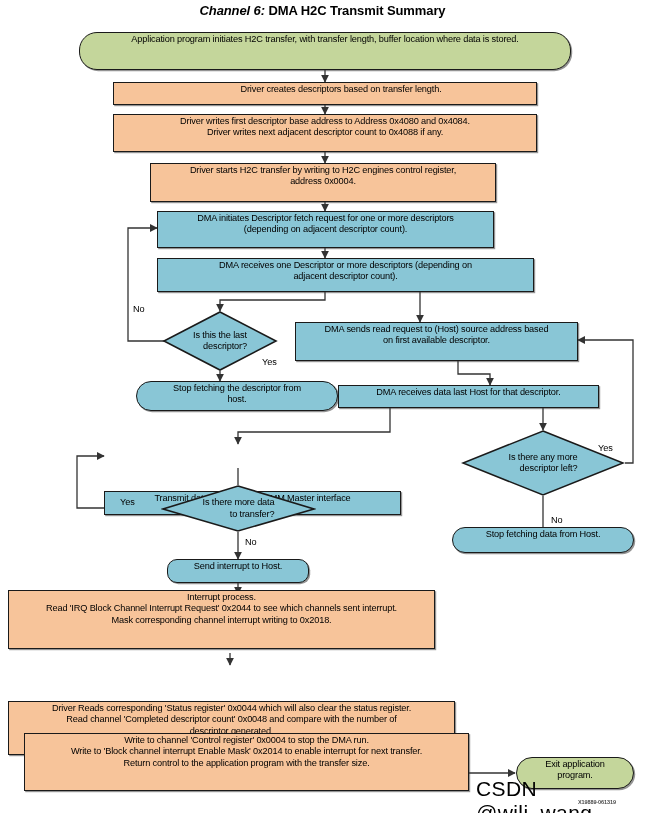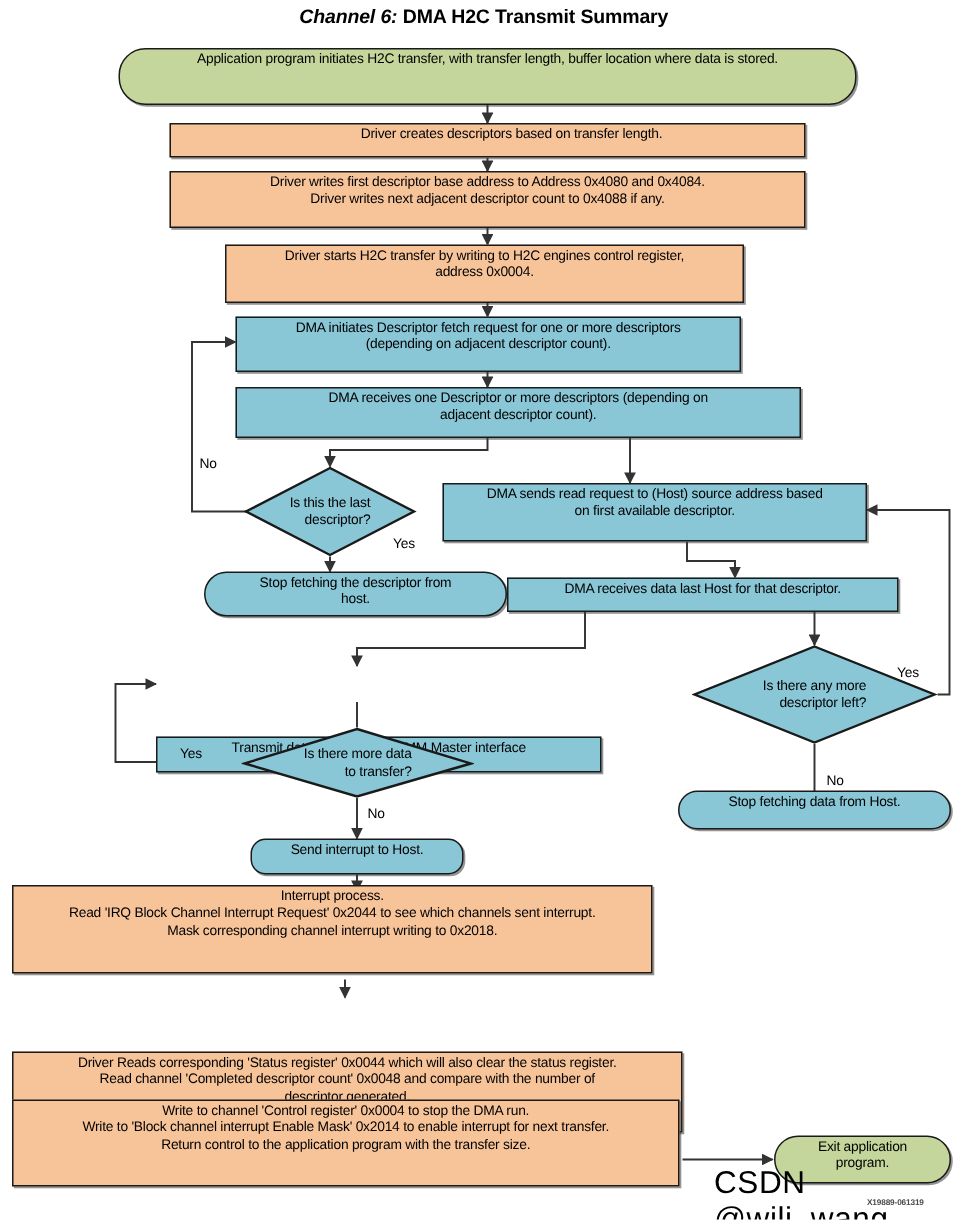--- a/index.html
+++ b/index.html
@@ -259,21 +259,21 @@
 Read 'IRQ Block Channel Interrupt Request' 0x2044 to see which channels sent interrupt.
 Mask corresponding channel interrupt writing to 0x2018.</span>
 </div>
 
 <div class="node orange" style="left:8px; top:665px; width:447px; height:54px;margin-top:36px;">
   <span>Driver Reads corresponding 'Status register' 0x0044 which will also clear the status register.
 Read channel 'Completed descriptor count' 0x0048 and compare with the number of
 descriptor generated.</span>
 </div>
 
-<div class="node orange" style="left:8px; top:733px; width:445px; height:58px;">
+<div class="node orange" style="left:24px; top:733px; width:445px; height:58px;">
   <span>Write to channel 'Control register' 0x0004 to stop the DMA run.
 Write to 'Block channel interrupt Enable Mask' 0x2014 to enable interrupt for next transfer.
 Return control to the application program with the transfer size.</span>
 </div>
 
 <div class="node terminator green" style="left:516px; top:757px; width:118px; height:32px;">
   <span>Exit application
 program.</span>
 </div>
 

